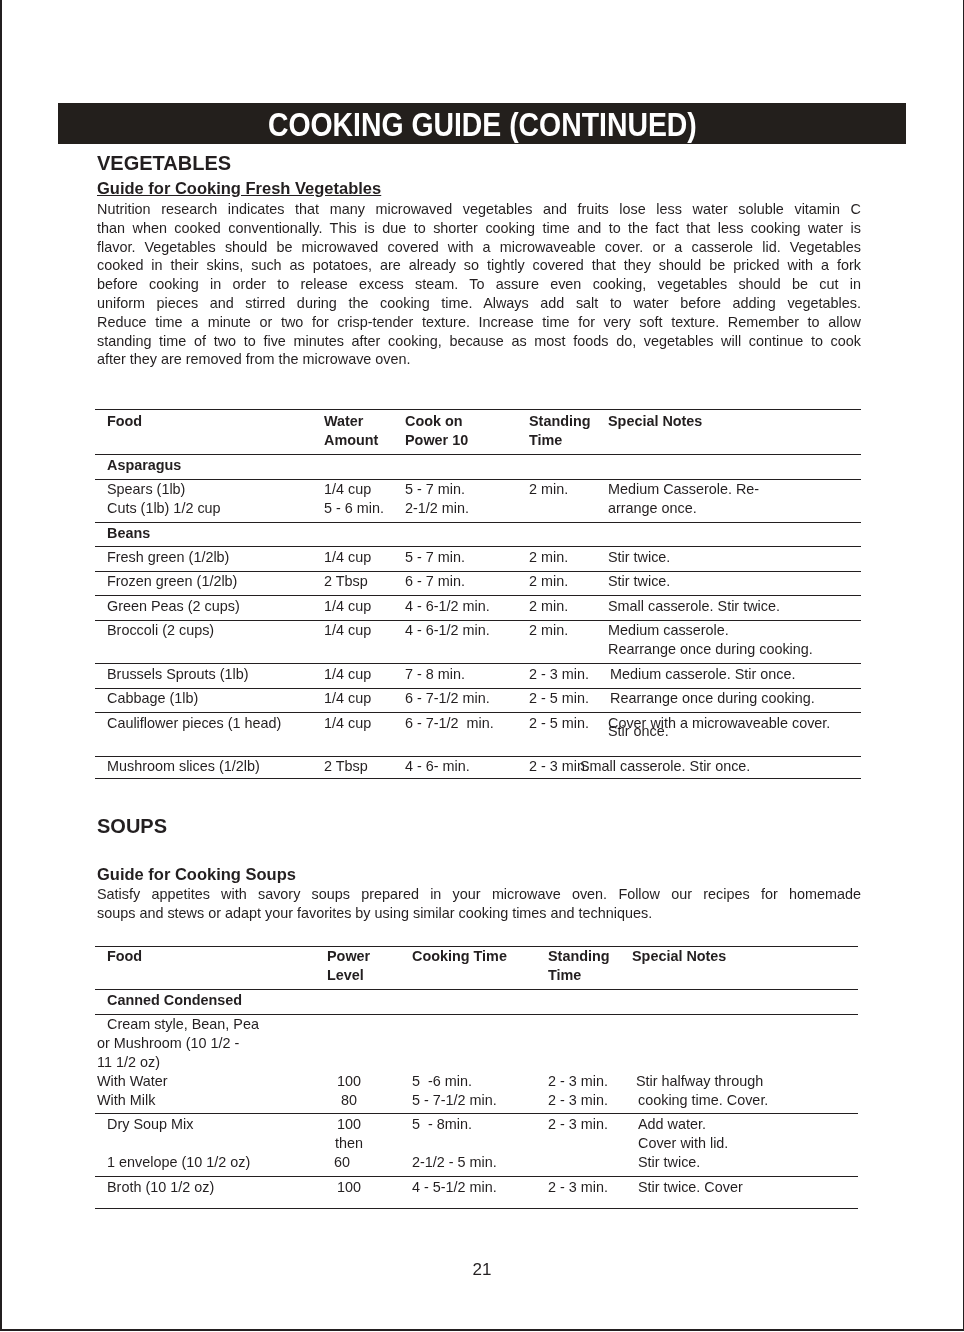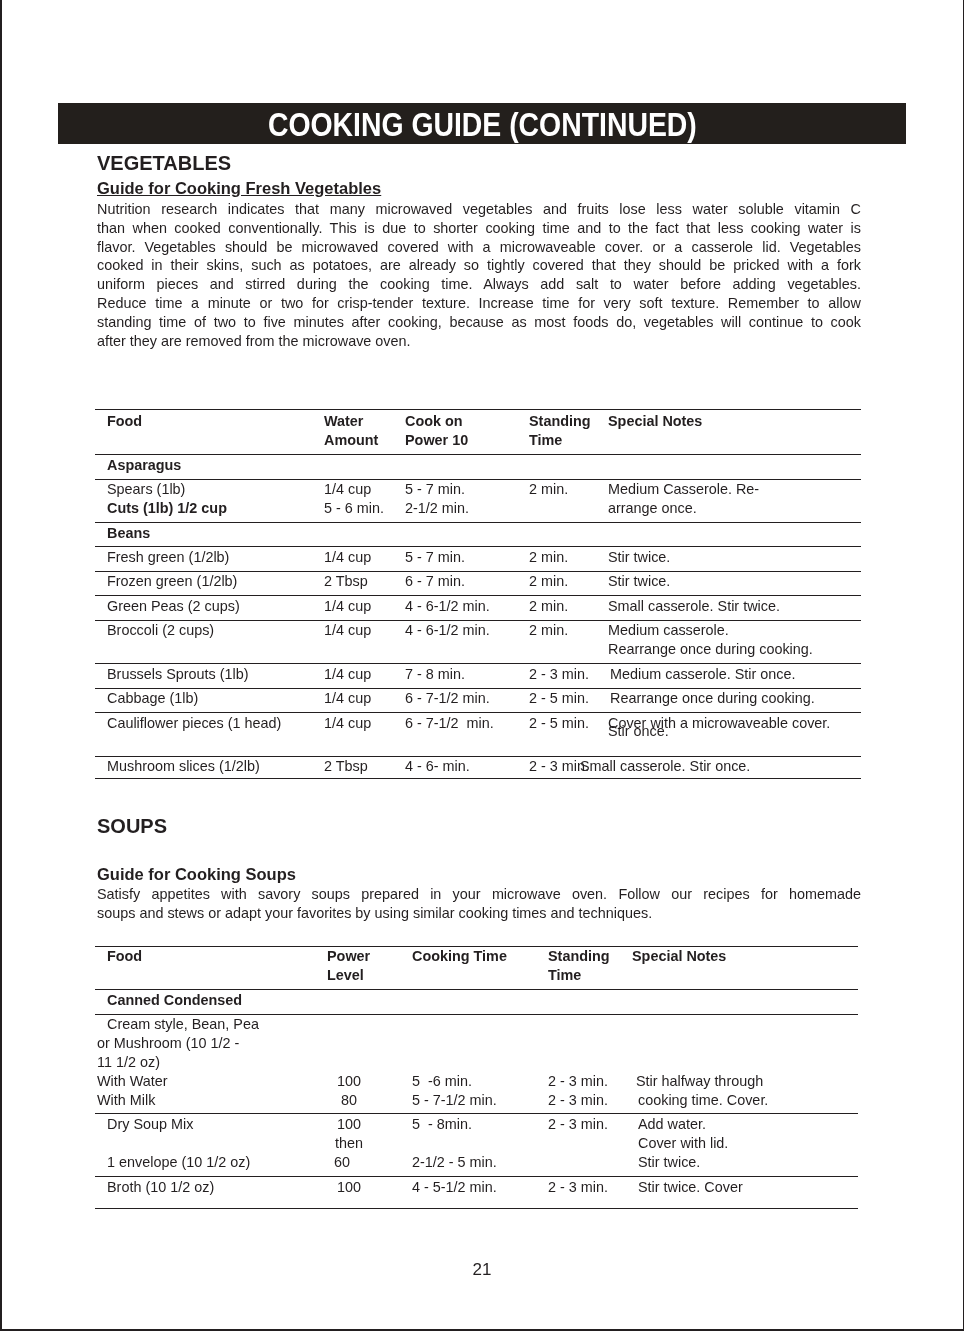--- a/index.html
+++ b/index.html
@@ -33,20 +33,21 @@
 </div>
 
 <div class="h1" style="top:153px;">VEGETABLES</div>
 <div class="h2" style="top:180px;text-decoration:underline;">Guide for Cooking Fresh Vegetables</div>
 
 <div class="para" style="top:200px;">
   <span class="ln">Nutrition research indicates that many microwaved vegetables and fruits lose less water soluble vitamin C</span>
   <span class="ln">than when cooked conventionally. This is due to shorter cooking time and to the fact that less cooking water is</span>
   <span class="ln">flavor. Vegetables should be microwaved covered with a microwaveable cover. or a casserole lid. Vegetables</span>
   <span class="ln">cooked in their skins, such as potatoes, are already so tightly covered that they should be pricked with a fork</span>
+  <span class="ln">before cooking in order to release excess steam. To assure even cooking, vegetables should be cut in</span>
   <span class="ln">uniform pieces and stirred during the cooking time. Always add salt to water before adding vegetables.</span>
   <span class="ln">Reduce time a minute or two for crisp-tender texture. Increase time for very soft texture. Remember to allow</span>
   <span class="ln">standing time of two to five minutes after cooking, because as most foods do, vegetables will continue to cook</span>
   <span class="ln last">after they are removed from the microwave oven.</span>
 </div>
 
 <div>
   <div class="rule" style="left:95px; width:766px; top:409px;"></div>
   <div class="cell b" style="left:107px; top:412px;">Food</div>
   <div class="cell b" style="left:324px; top:412px;">Water</div>
@@ -62,21 +63,21 @@
   <div class="rule" style="left:95px; width:766px; top:479px;"></div>
 
   <div>
     <div class="cell" style="left:107px; top:480px;">Spears (1lb)</div>
     <div class="cell" style="left:324px; top:480px;">1/4 cup</div>
     <div class="cell" style="left:405px; top:480px;">5 - 7 min.</div>
     <div class="cell" style="left:529px; top:480px;">2 min.</div>
     <div class="cell" style="left:608px; top:480px;">Medium Casserole. Re-</div>
   </div>
   <div>
-    <div class="cell" style="left:107px; top:499px;font-weight:bold;">Cuts (1lb) 1/2 cup</div>
+    <div class="cell" style="left:107px; top:499px;">Cuts (1lb) 1/2 cup</div>
     <div class="cell" style="left:324px; top:499px;">5 - 6 min.</div>
     <div class="cell" style="left:405px; top:499px;">2-1/2 min.</div>
     <div class="cell" style="left:608px; top:499px;">arrange once.</div>
   </div>
 
   <div class="rule" style="left:95px; width:766px; top:522px;"></div>
   <div class="cell b" style="left:107px; top:524px;">Beans</div>
   <div class="rule" style="left:95px; width:766px; top:546px;"></div>
 
   <div>

